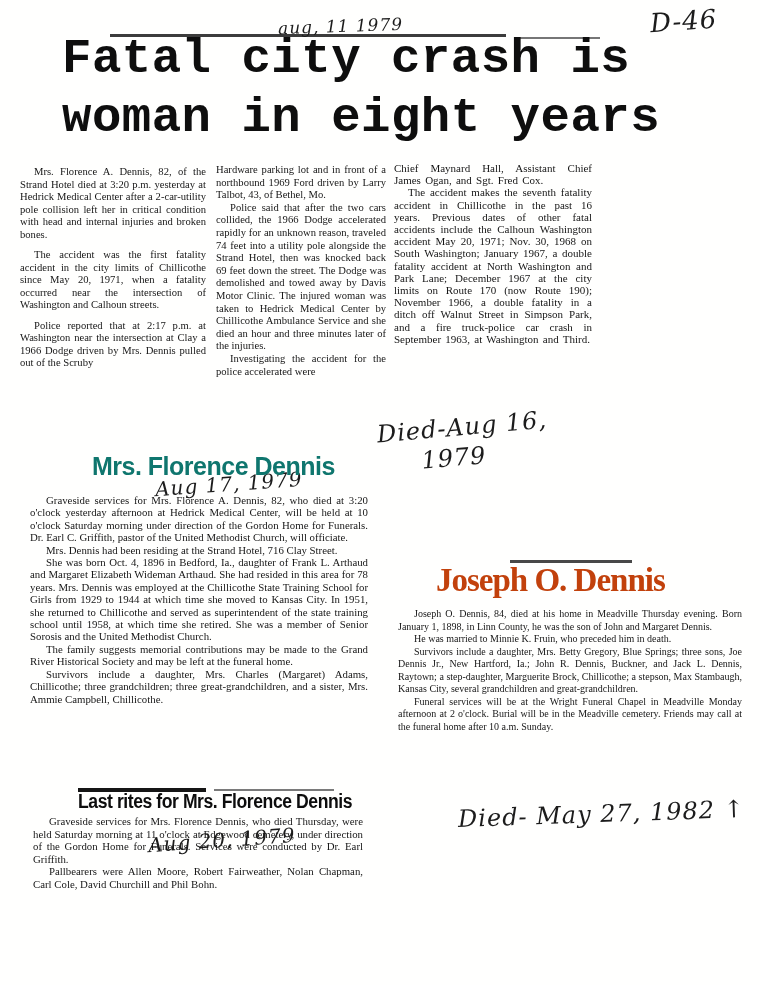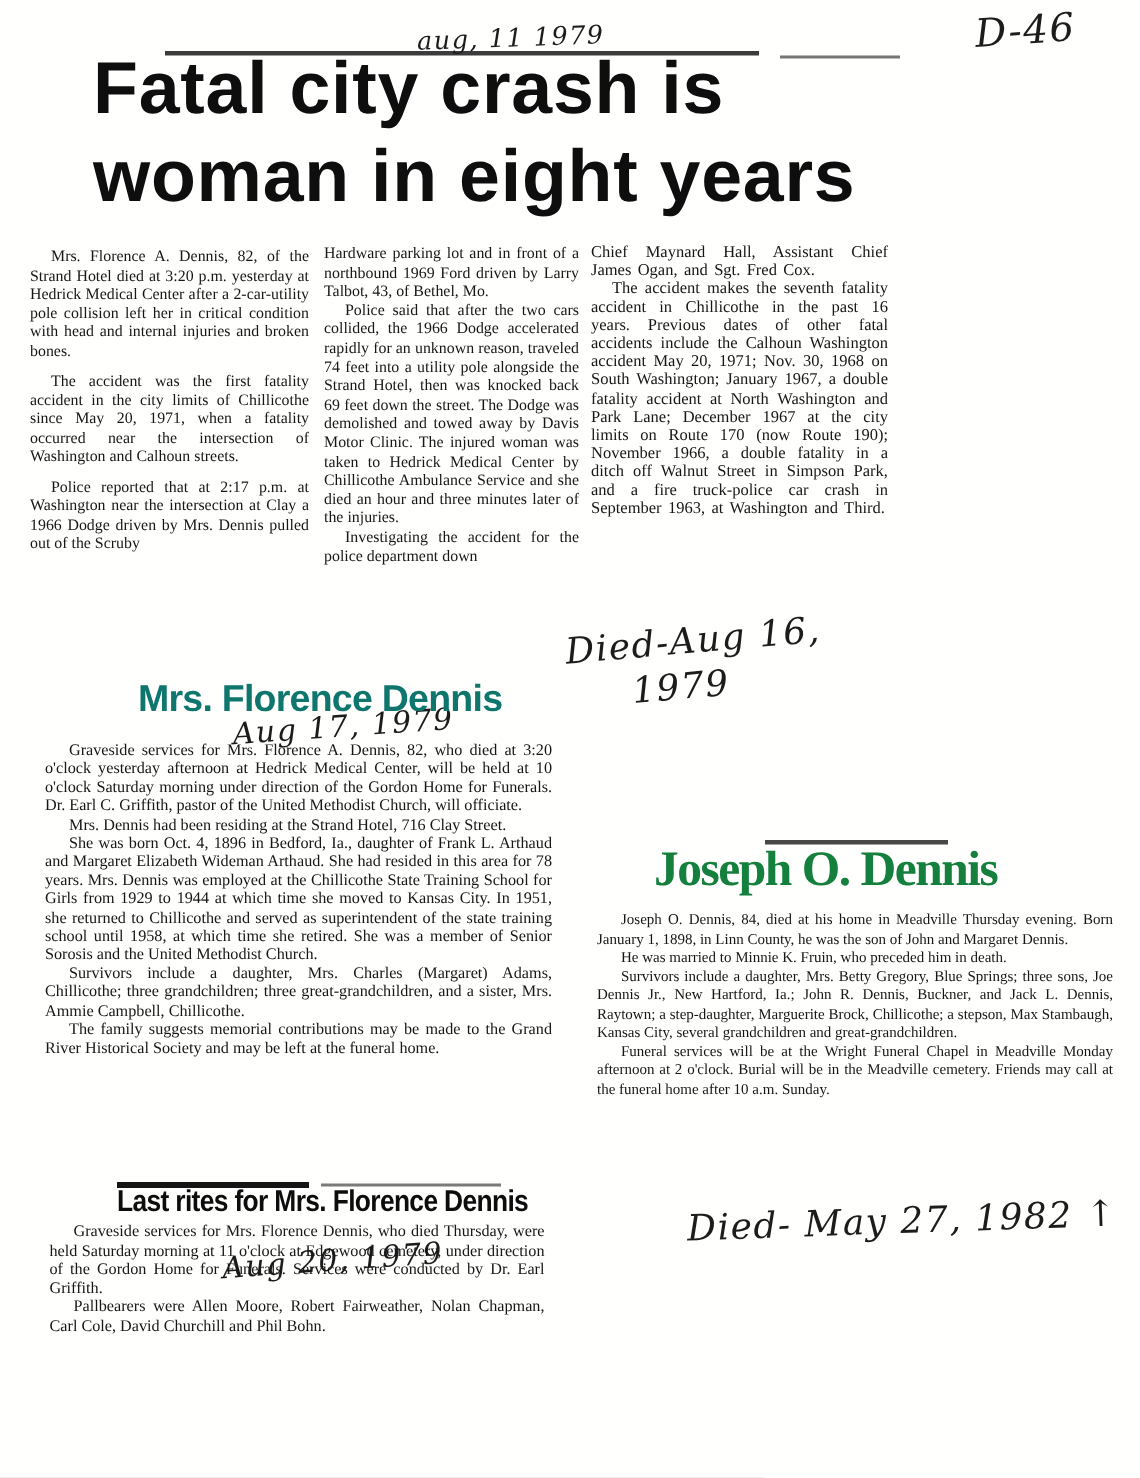--- a/index.html
+++ b/index.html
@@ -18,42 +18,42 @@
   
   p.news{
     margin:0;text-align:justify;text-indent:14px;
     -webkit-hyphens:none;hyphens:none;
   }
   p.news.noindent{text-indent:0;}
   .col{position:absolute;font-family:Liberation Serif, serif;}
   
   .main-headline{
     position:absolute;left:62px;top:30px;margin:0;
-    font-family:Liberation Sans, sans-serif;font-weight:bold;
+    font-family:Liberation Mono, monospace;font-weight:bold;
     font-size:49px;line-height:59px;letter-spacing:0.5px;color:#0e0e0e;
   }
   .main-headline .hl-line{display:block;white-space:nowrap;}
   
   .col-1{left:20px;top:166px;width:186px;font-size:10.6px;line-height:12.5px;}
   .col-1 p.news{margin-bottom:8px;}
   .col-2{left:216px;top:164px;width:170px;font-size:10.6px;line-height:12.6px;}
   .col-3{left:394px;top:162px;width:198px;font-size:11px;line-height:12.2px;word-spacing:1.5px;}
   
   .obit{position:absolute;}
   .obit-florence{left:30px;top:452px;width:338px;}
   .obit-florence .obit-headline{
     margin:0 0 0 62px;font-family:Liberation Sans, sans-serif;
     font-weight:bold;font-size:25px;letter-spacing:-0.5px;color:#0f766e;
     white-space:nowrap;
   }
   .obit-florence .obit-body{margin-top:13px;font-size:10.8px;line-height:12.4px;}
   .obit-joseph{left:398px;top:556px;width:344px;}
   .obit-joseph .obit-headline{
     margin:6px 0 0 38px;font-family:"Liberation Serif",serif;
-    font-weight:bold;font-size:33px;letter-spacing:-1px;color:#15803d;
+    font-weight:bold;font-size:33px;letter-spacing:-1px;color:#c2410c;
     white-space:nowrap;
   }
   .obit-joseph .obit-body{margin-top:9px;font-size:10px;line-height:12.5px;}
   .obit-lastrites{left:33px;top:786px;width:330px;}
   .obit-lastrites .obit-headline{
     margin:4px 0 0 45px;font-family:"Liberation Sans",sans-serif;
     font-weight:bold;font-size:20px;letter-spacing:-0.5px;color:#0d0d0d;
     white-space:nowrap;transform:scaleX(0.88);transform-origin:left center;
   }
   .obit-lastrites .obit-body{margin-top:2px;font-size:10.8px;line-height:12.5px;}
@@ -100,35 +100,35 @@
   </h1>
 
   <div class="col col-1">
     <p class="news">Mrs. Florence A. Dennis, 82, of the Strand Hotel died at 3:20 p.m. yesterday at Hedrick Medical Center after a 2-car-utility pole collision left her in critical condition with head and internal injuries and broken bones.</p>
     <p class="news">The accident was the first fatality accident in the city limits of Chillicothe since May 20, 1971, when a fatality occurred near the intersection of Washington and Calhoun streets.</p>
     <p class="news">Police reported that at 2:17 p.m. at Washington near the intersection at Clay a 1966 Dodge driven by Mrs. Dennis pulled out of the Scruby</p>
   </div>
   <div class="col col-2">
     <p class="news noindent">Hardware parking lot and in front of a northbound 1969 Ford driven by Larry Talbot, 43, of Bethel, Mo.</p>
     <p class="news">Police said that after the two cars collided, the 1966 Dodge accelerated rapidly for an unknown reason, traveled 74 feet into a utility pole alongside the Strand Hotel, then was knocked back 69 feet down the street. The Dodge was demolished and towed away by Davis Motor Clinic. The injured woman was taken to Hedrick Medical Center by Chillicothe Ambulance Service and she died an hour and three minutes later of the injuries.</p>
-    <p class="news">Investigating the accident for the police department down</p>
+    <p class="news">Investigating the accident for the police accelerated were</p>
   </div>
   <div class="col col-3">
     <p class="news noindent">Chief Maynard Hall, Assistant Chief James Ogan, and Sgt. Fred Cox.</p>
     <p class="news">The accident makes the seventh fatality accident in Chillicothe in the past 16 years. Previous dates of other fatal accidents include the Calhoun Washington accident May 20, 1971; Nov. 30, 1968 on South Washington; January 1967, a double fatality accident at North Washington and Park Lane; December 1967 at the city limits on Route 170 (now Route 190); November 1966, a double fatality in a ditch off Walnut Street in Simpson Park, and a fire truck-police car crash in September 1963, at Washington and Third.</p>
   </div>
 
   <div class="obit obit-florence">
     <h2 class="obit-headline">Mrs. Florence Dennis</h2>
     <div class="obit-body">
       <p class="news">Graveside services for Mrs. Florence A. Dennis, 82, who died at 3:20 o'clock yesterday afternoon at Hedrick Medical Center, will be held at 10 o'clock Saturday morning under direction of the Gordon Home for Funerals. Dr. Earl C. Griffith, pastor of the United Methodist Church, will officiate.</p>
       <p class="news">Mrs. Dennis had been residing at the Strand Hotel, 716 Clay Street.</p>
       <p class="news">She was born Oct. 4, 1896 in Bedford, Ia., daughter of Frank L. Arthaud and Margaret Elizabeth Wideman Arthaud. She had resided in this area for 78 years. Mrs. Dennis was employed at the Chillicothe State Training School for Girls from 1929 to 1944 at which time she moved to Kansas City. In 1951, she returned to Chillicothe and served as superintendent of the state training school until 1958, at which time she retired. She was a member of Senior Sorosis and the United Methodist Church.</p>
+      <p class="news">The family suggests memorial contributions may be made to the Grand River Historical Society and may be left at the funeral home.</p>
       <p class="news">Survivors include a daughter, Mrs. Charles (Margaret) Adams, Chillicothe; three grandchildren; three great-grandchildren, and a sister, Mrs. Ammie Campbell, Chillicothe.</p>
-      <p class="news">The family suggests memorial contributions may be made to the Grand River Historical Society and may be left at the funeral home.</p>
     </div>
   </div>
 
   <div class="obit obit-joseph">
     <h2 class="obit-headline">Joseph O. Dennis</h2>
     <div class="obit-body">
       <p class="news">Joseph O. Dennis, 84, died at his home in Meadville Thursday evening. Born January 1, 1898, in Linn County, he was the son of John and Margaret Dennis.</p>
       <p class="news">He was married to Minnie K. Fruin, who preceded him in death.</p>
       <p class="news">Survivors include a daughter, Mrs. Betty Gregory, Blue Springs; three sons, Joe Dennis Jr., New Hartford, Ia.; John R. Dennis, Buckner, and Jack L. Dennis, Raytown; a step-daughter, Marguerite Brock, Chillicothe; a stepson, Max Stambaugh, Kansas City, several grandchildren and great-grandchildren.</p>
       <p class="news">Funeral services will be at the Wright Funeral Chapel in Meadville Monday afternoon at 2 o'clock. Burial will be in the Meadville cemetery. Friends may call at the funeral home after 10 a.m. Sunday.</p>

